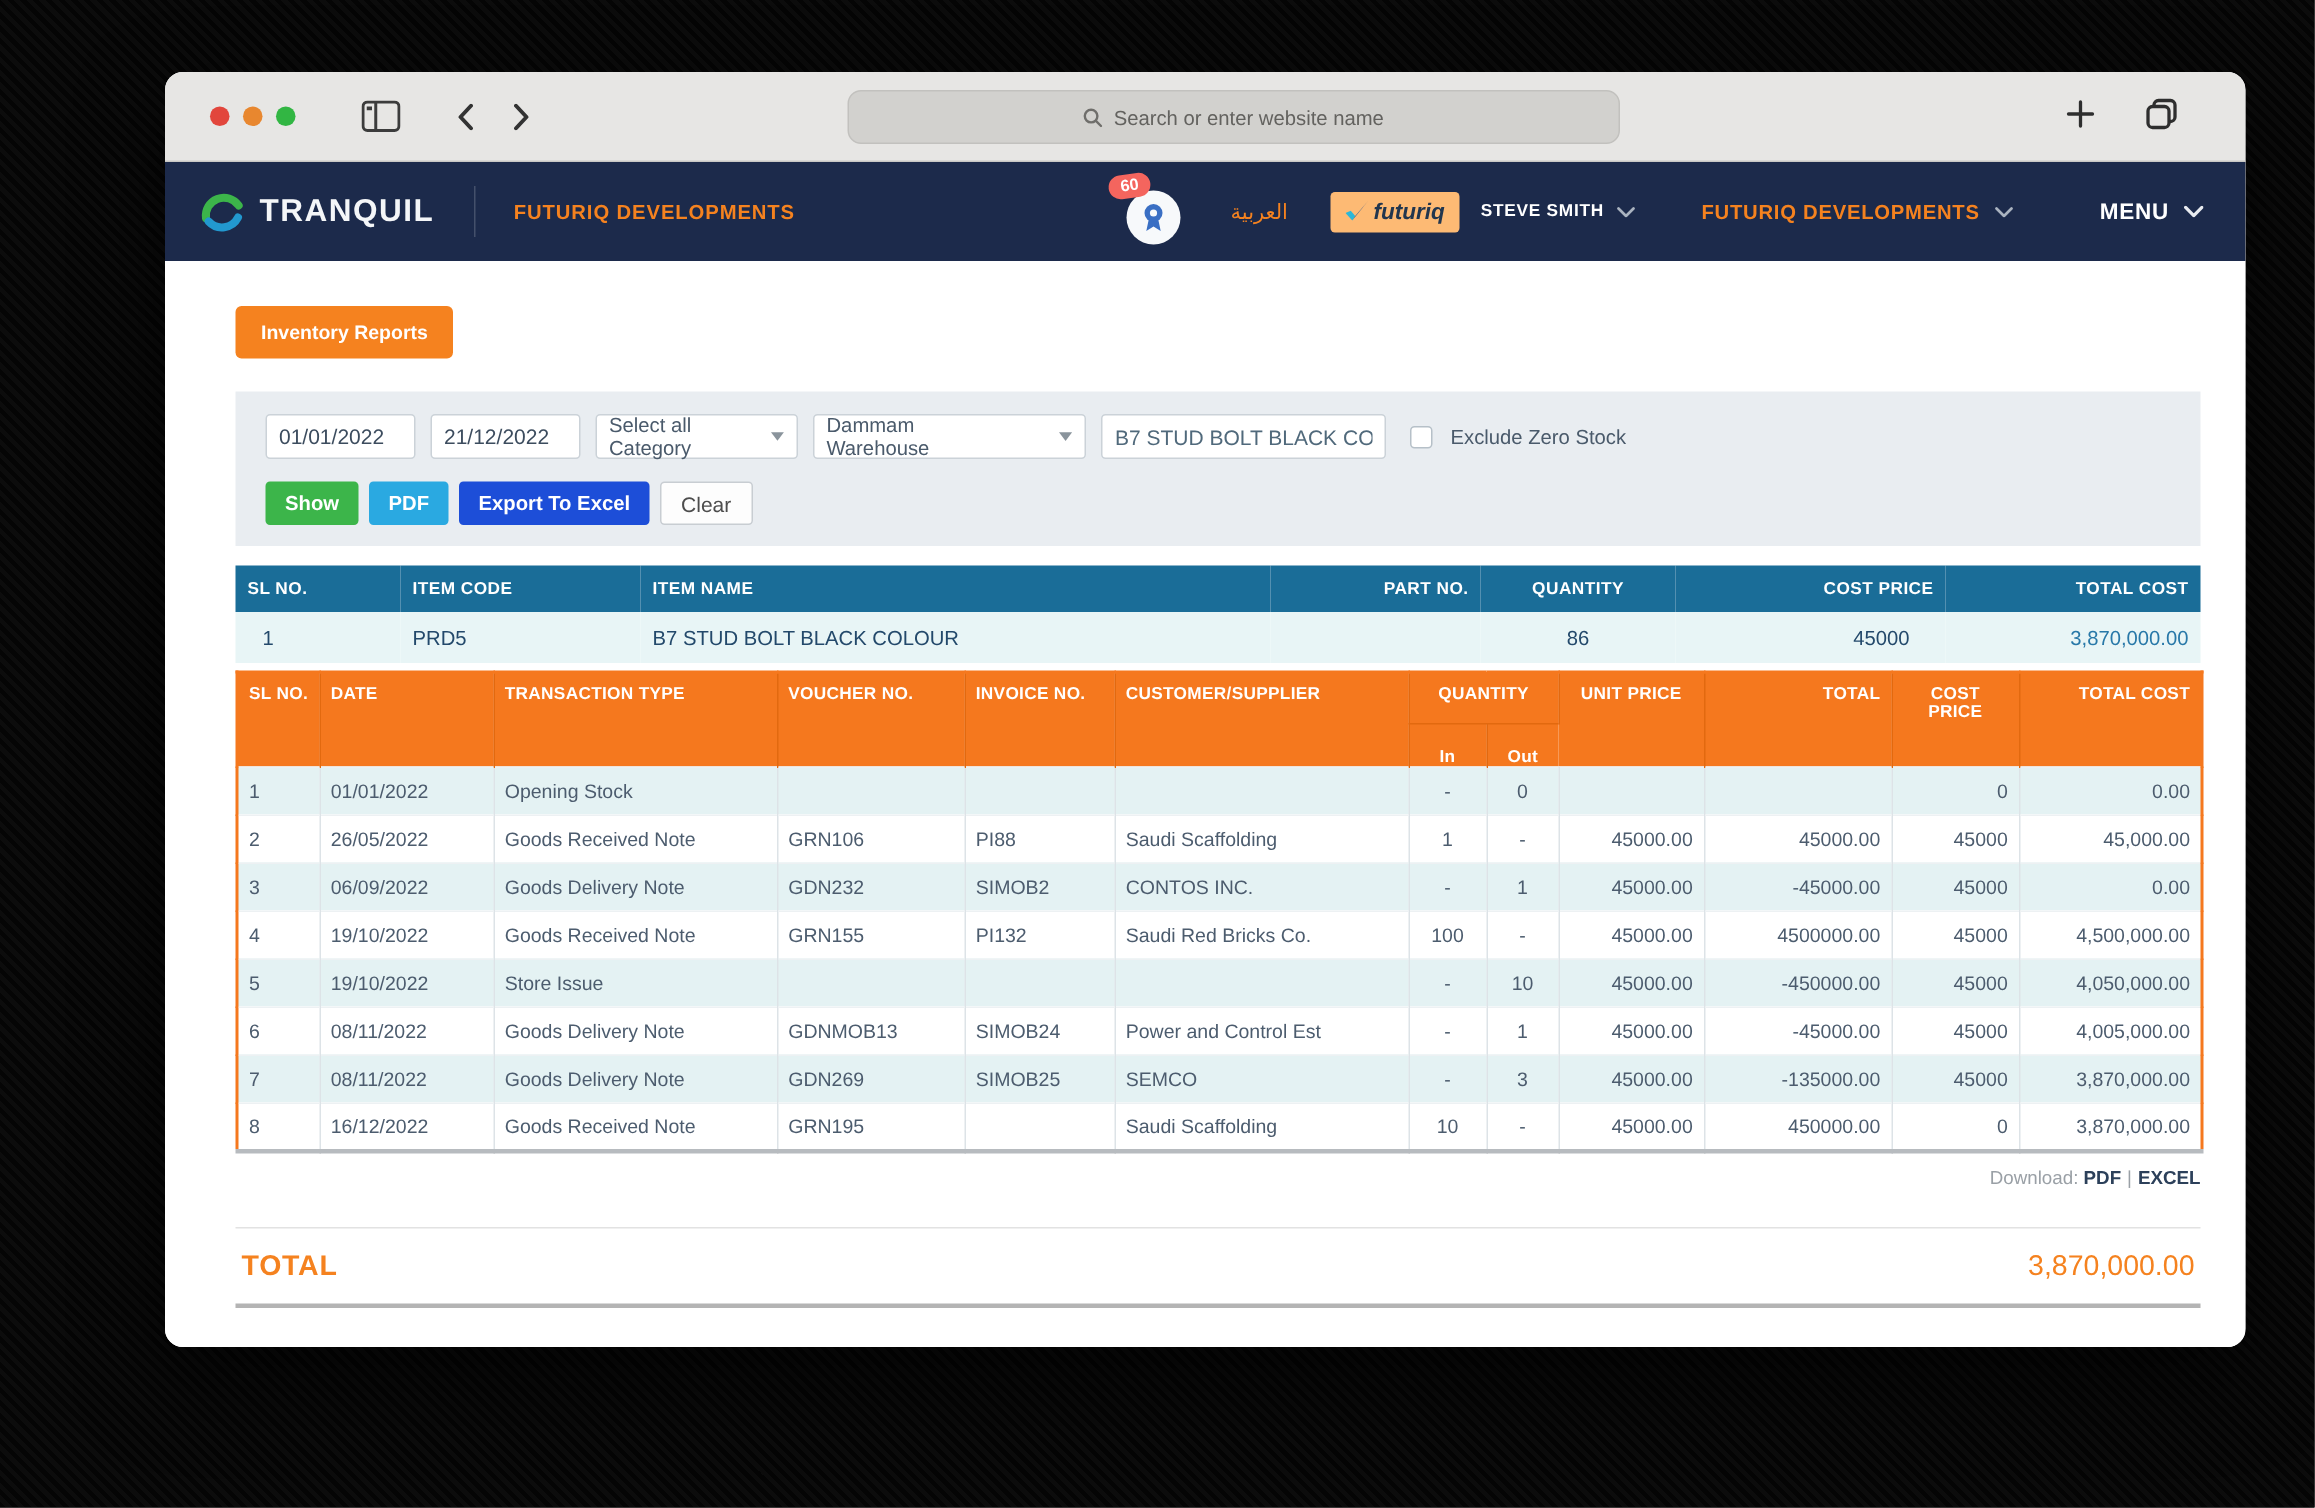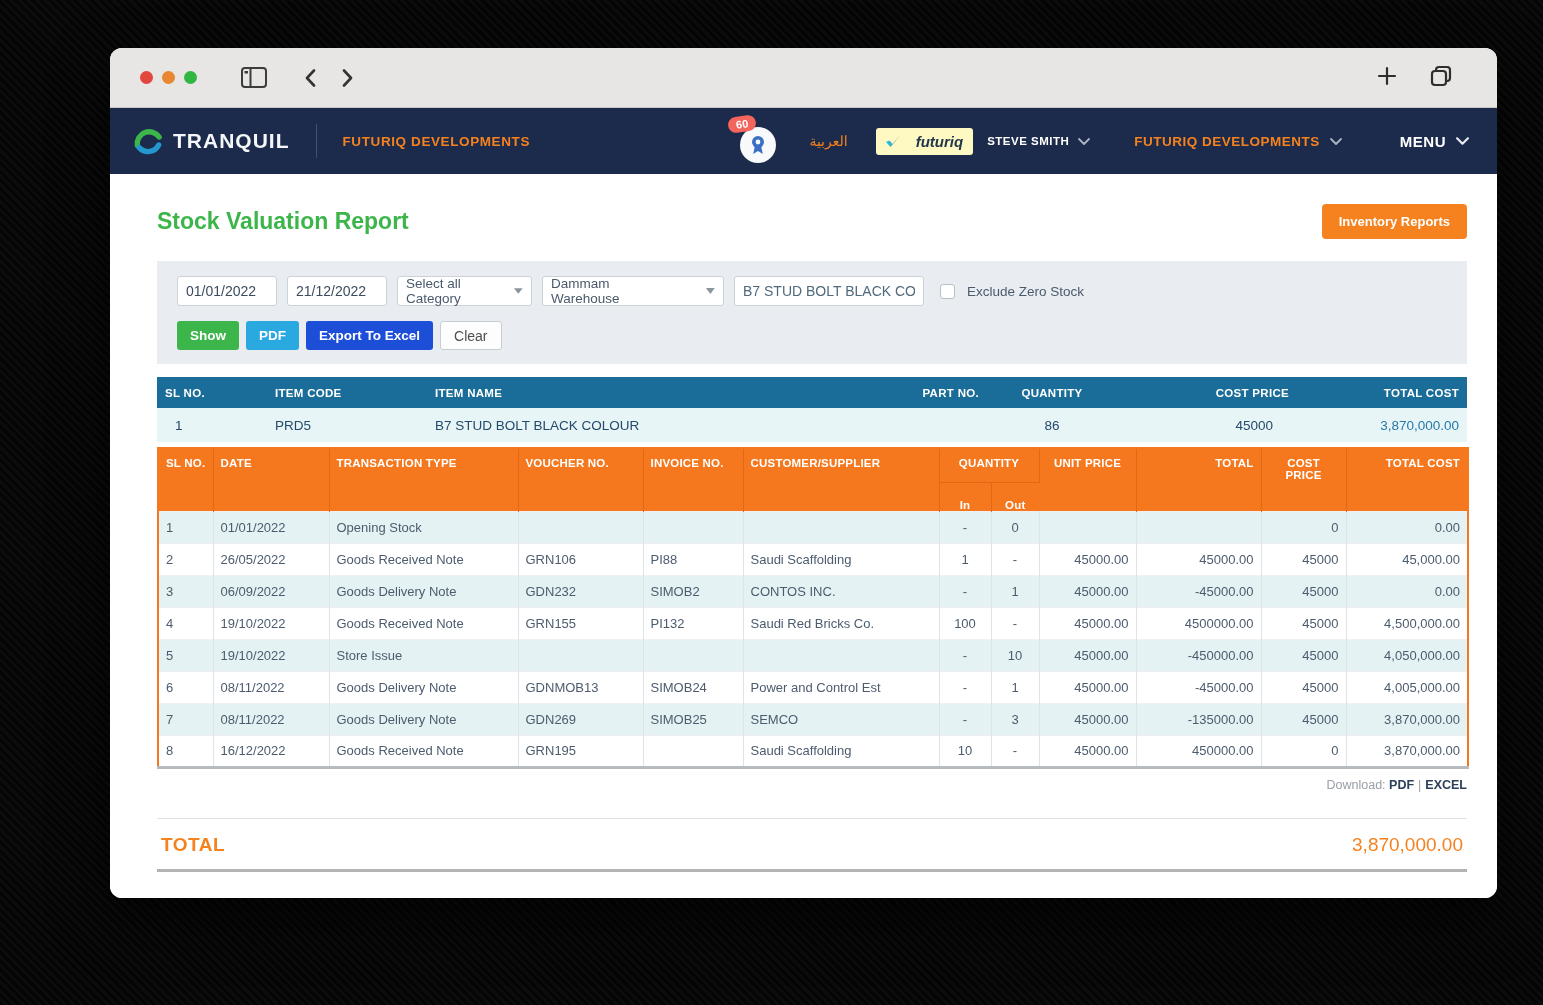--- a/index.html
+++ b/index.html
@@ -30,21 +30,21 @@
   .brand-name { font-size:21px; font-weight:bold; letter-spacing:1px; color:#f4f6f8; }
   .nav-divider { width:1px; height:34px; background:rgba(255,255,255,.18); margin:0 26px; }
   .nav-company { color:#f5821f; font-size:13.5px; font-weight:bold; letter-spacing:.6px; }
   .nav-spacer { flex:1; }
   .notif { position:relative; width:44px; height:44px; margin-right:28px; cursor:pointer; }
   .notif-circle { position:absolute; left:3px; top:8px; width:36px; height:36px; border-radius:50%;
     background:#f7f9fb; display:flex; align-items:center; justify-content:center; }
   .notif-badge { position:absolute; left:-9px; top:-3px; background:#f4655e; color:#fff; font-size:11px;
     font-weight:bold; border-radius:10px; padding:2px 8px; transform:rotate(-8deg); }
   .nav-lang { color:#f5821f; font-size:14px; margin-right:28px; cursor:pointer; }
-  .futuriq-box { background:#fef9c3; border-radius:3px; padding:5px 10px; display:flex; align-items:center; gap:15px;
+  .futuriq-box { background:#fdba74; border-radius:3px; padding:5px 10px; display:flex; align-items:center; gap:4px;
     margin-right:14px; cursor:pointer; }
   .futuriq-text { color:#22364e; font-size:15px; font-weight:bold; font-style:italic; }
   .nav-user { display:flex; align-items:center; gap:9px; font-size:11.5px; font-weight:bold; letter-spacing:.5px;
     margin-right:44px; cursor:pointer; }
   .nav-account { display:flex; align-items:center; gap:10px; color:#f5821f; font-size:13.5px; font-weight:bold;
     letter-spacing:.5px; margin-right:58px; cursor:pointer; }
   .nav-menu { display:flex; align-items:center; gap:10px; font-size:15px; font-weight:bold; letter-spacing:.5px; cursor:pointer; }
 
   
   .content { padding:30px 30px 0 47px; background:#fff; }
@@ -124,20 +124,27 @@
       <span class="chrome-btn cb-back">
         <svg width="11" height="18" viewBox="0 0 11 18">
             <polyline points="9,1.5 2,9 9,16.5" fill="none" stroke="#333" stroke-width="2.6" stroke-linecap="round" stroke-linejoin="round"></polyline>
           </svg>
       </span>
       <span class="chrome-btn cb-fwd">
         <svg width="11" height="18" viewBox="0 0 11 18">
             <polyline points="2,1.5 9,9 2,16.5" fill="none" stroke="#333" stroke-width="2.6" stroke-linecap="round" stroke-linejoin="round"></polyline>
           </svg>
       </span>
+      <div class="searchbar">
+        <svg width="13" height="13" viewBox="0 0 13 13">
+            <circle cx="5.4" cy="5.4" r="4.2" fill="none" stroke="#6f6e6b" stroke-width="1.6"></circle>
+            <line x1="8.6" y1="8.6" x2="12" y2="12" stroke="#6f6e6b" stroke-width="1.6" stroke-linecap="round"></line>
+          </svg>
+        <span>Search or enter website name</span>
+      </div>
       <span class="chrome-btn cb-plus">
         <svg width="20" height="20" viewBox="0 0 20 20">
             <line x1="10" y1="2" x2="10" y2="18" stroke="#2e2e2e" stroke-width="2.2" stroke-linecap="round"></line>
             <line x1="2" y1="10" x2="18" y2="10" stroke="#2e2e2e" stroke-width="2.2" stroke-linecap="round"></line>
           </svg>
       </span>
       <span class="chrome-btn cb-tabs">
         <svg width="24" height="24" viewBox="0 0 24 24">
             <rect x="7" y="3" width="14" height="14" rx="3" fill="none" stroke="#2e2e2e" stroke-width="2.2"></rect>
             <rect x="3" y="7" width="14" height="14" rx="3" fill="#e7e6e4" stroke="#2e2e2e" stroke-width="2.2"></rect>
@@ -190,21 +197,20 @@
       <div class="nav-menu">
         <span>MENU</span>
         <svg width="13" height="8" viewBox="0 0 12 7">
             <polyline points="1,1 6,6 11,1" fill="none" stroke="#e8ebf0" stroke-width="2" stroke-linecap="round" stroke-linejoin="round"></polyline>
           </svg>
       </div>
     </div>
 
     <div class="content">
       <div class="title-row">
-        <span class="page-title">Stock Valuation Report</span>
         <button class="btn-inventory">Inventory Reports</button>
       </div>
 
       <div class="filter-panel">
         <div class="filter-row">
           <input class="f-input f-date" value="01/01/2022" style="">
           <input class="f-input f-date" value="21/12/2022" style="">
           <div class="f-select f-sel-cat">
             <span>Select all Category</span>
             <svg width="9" height="6" viewBox="0 0 9 6">

